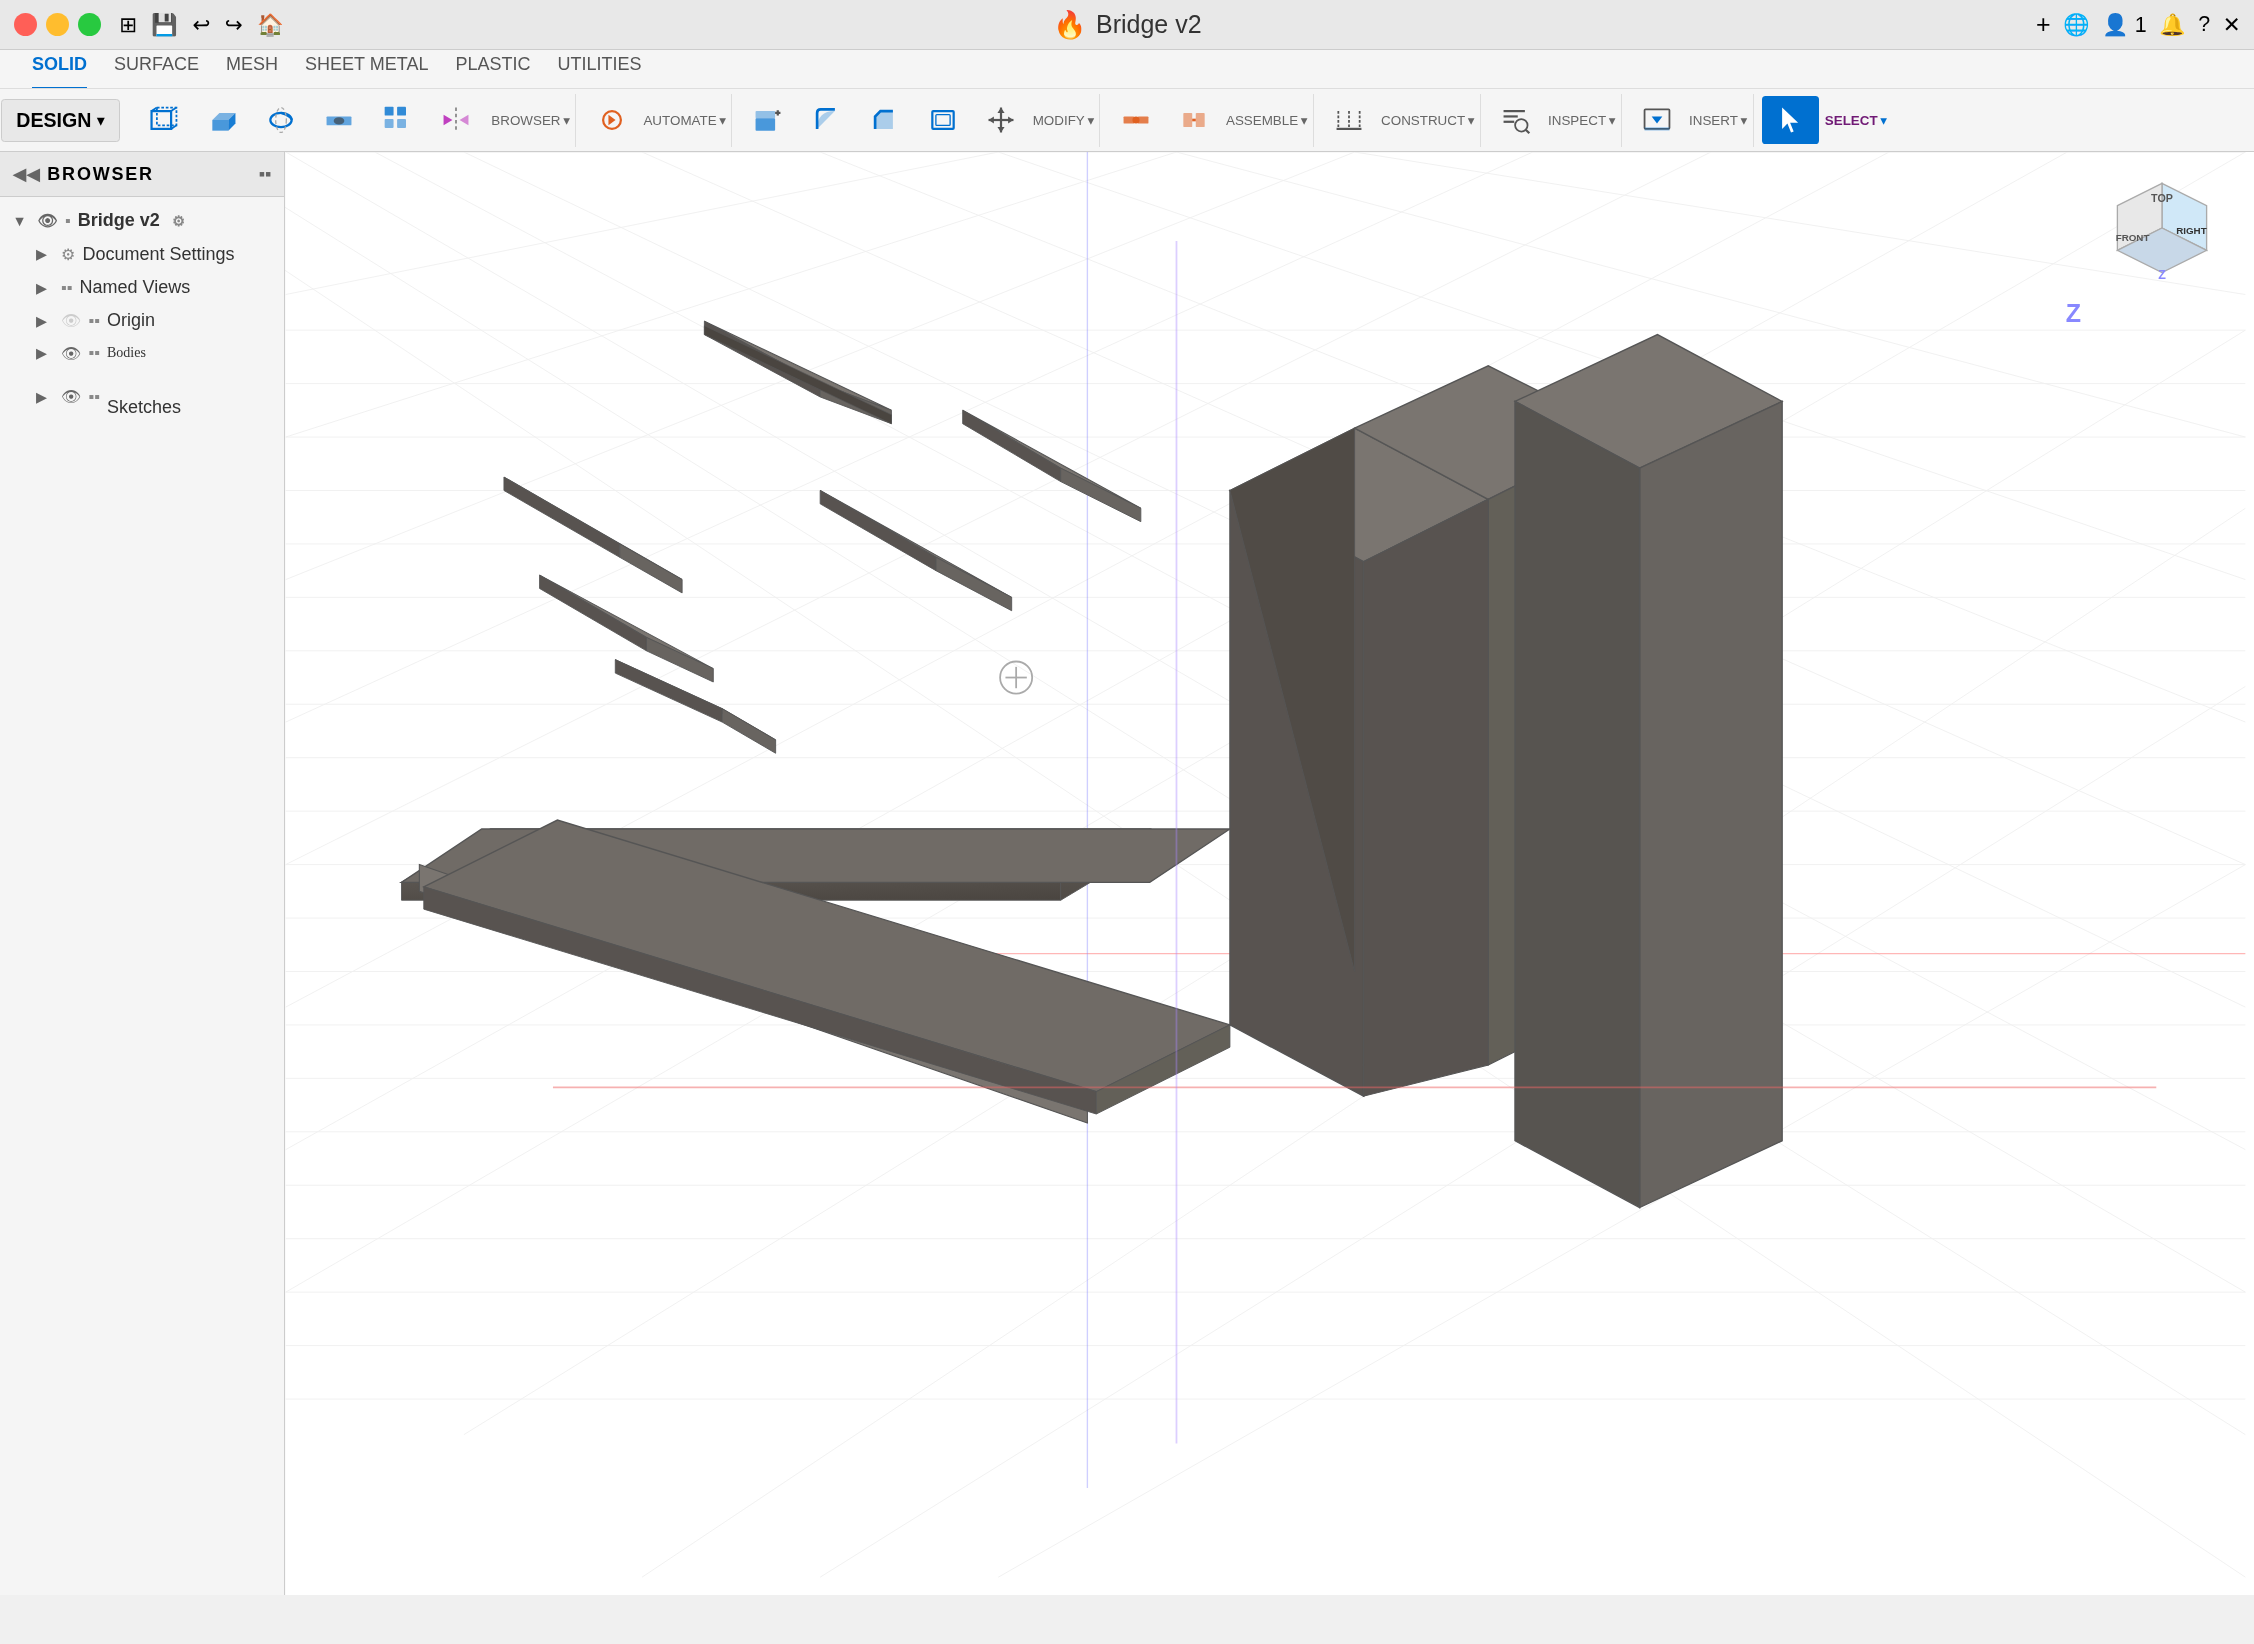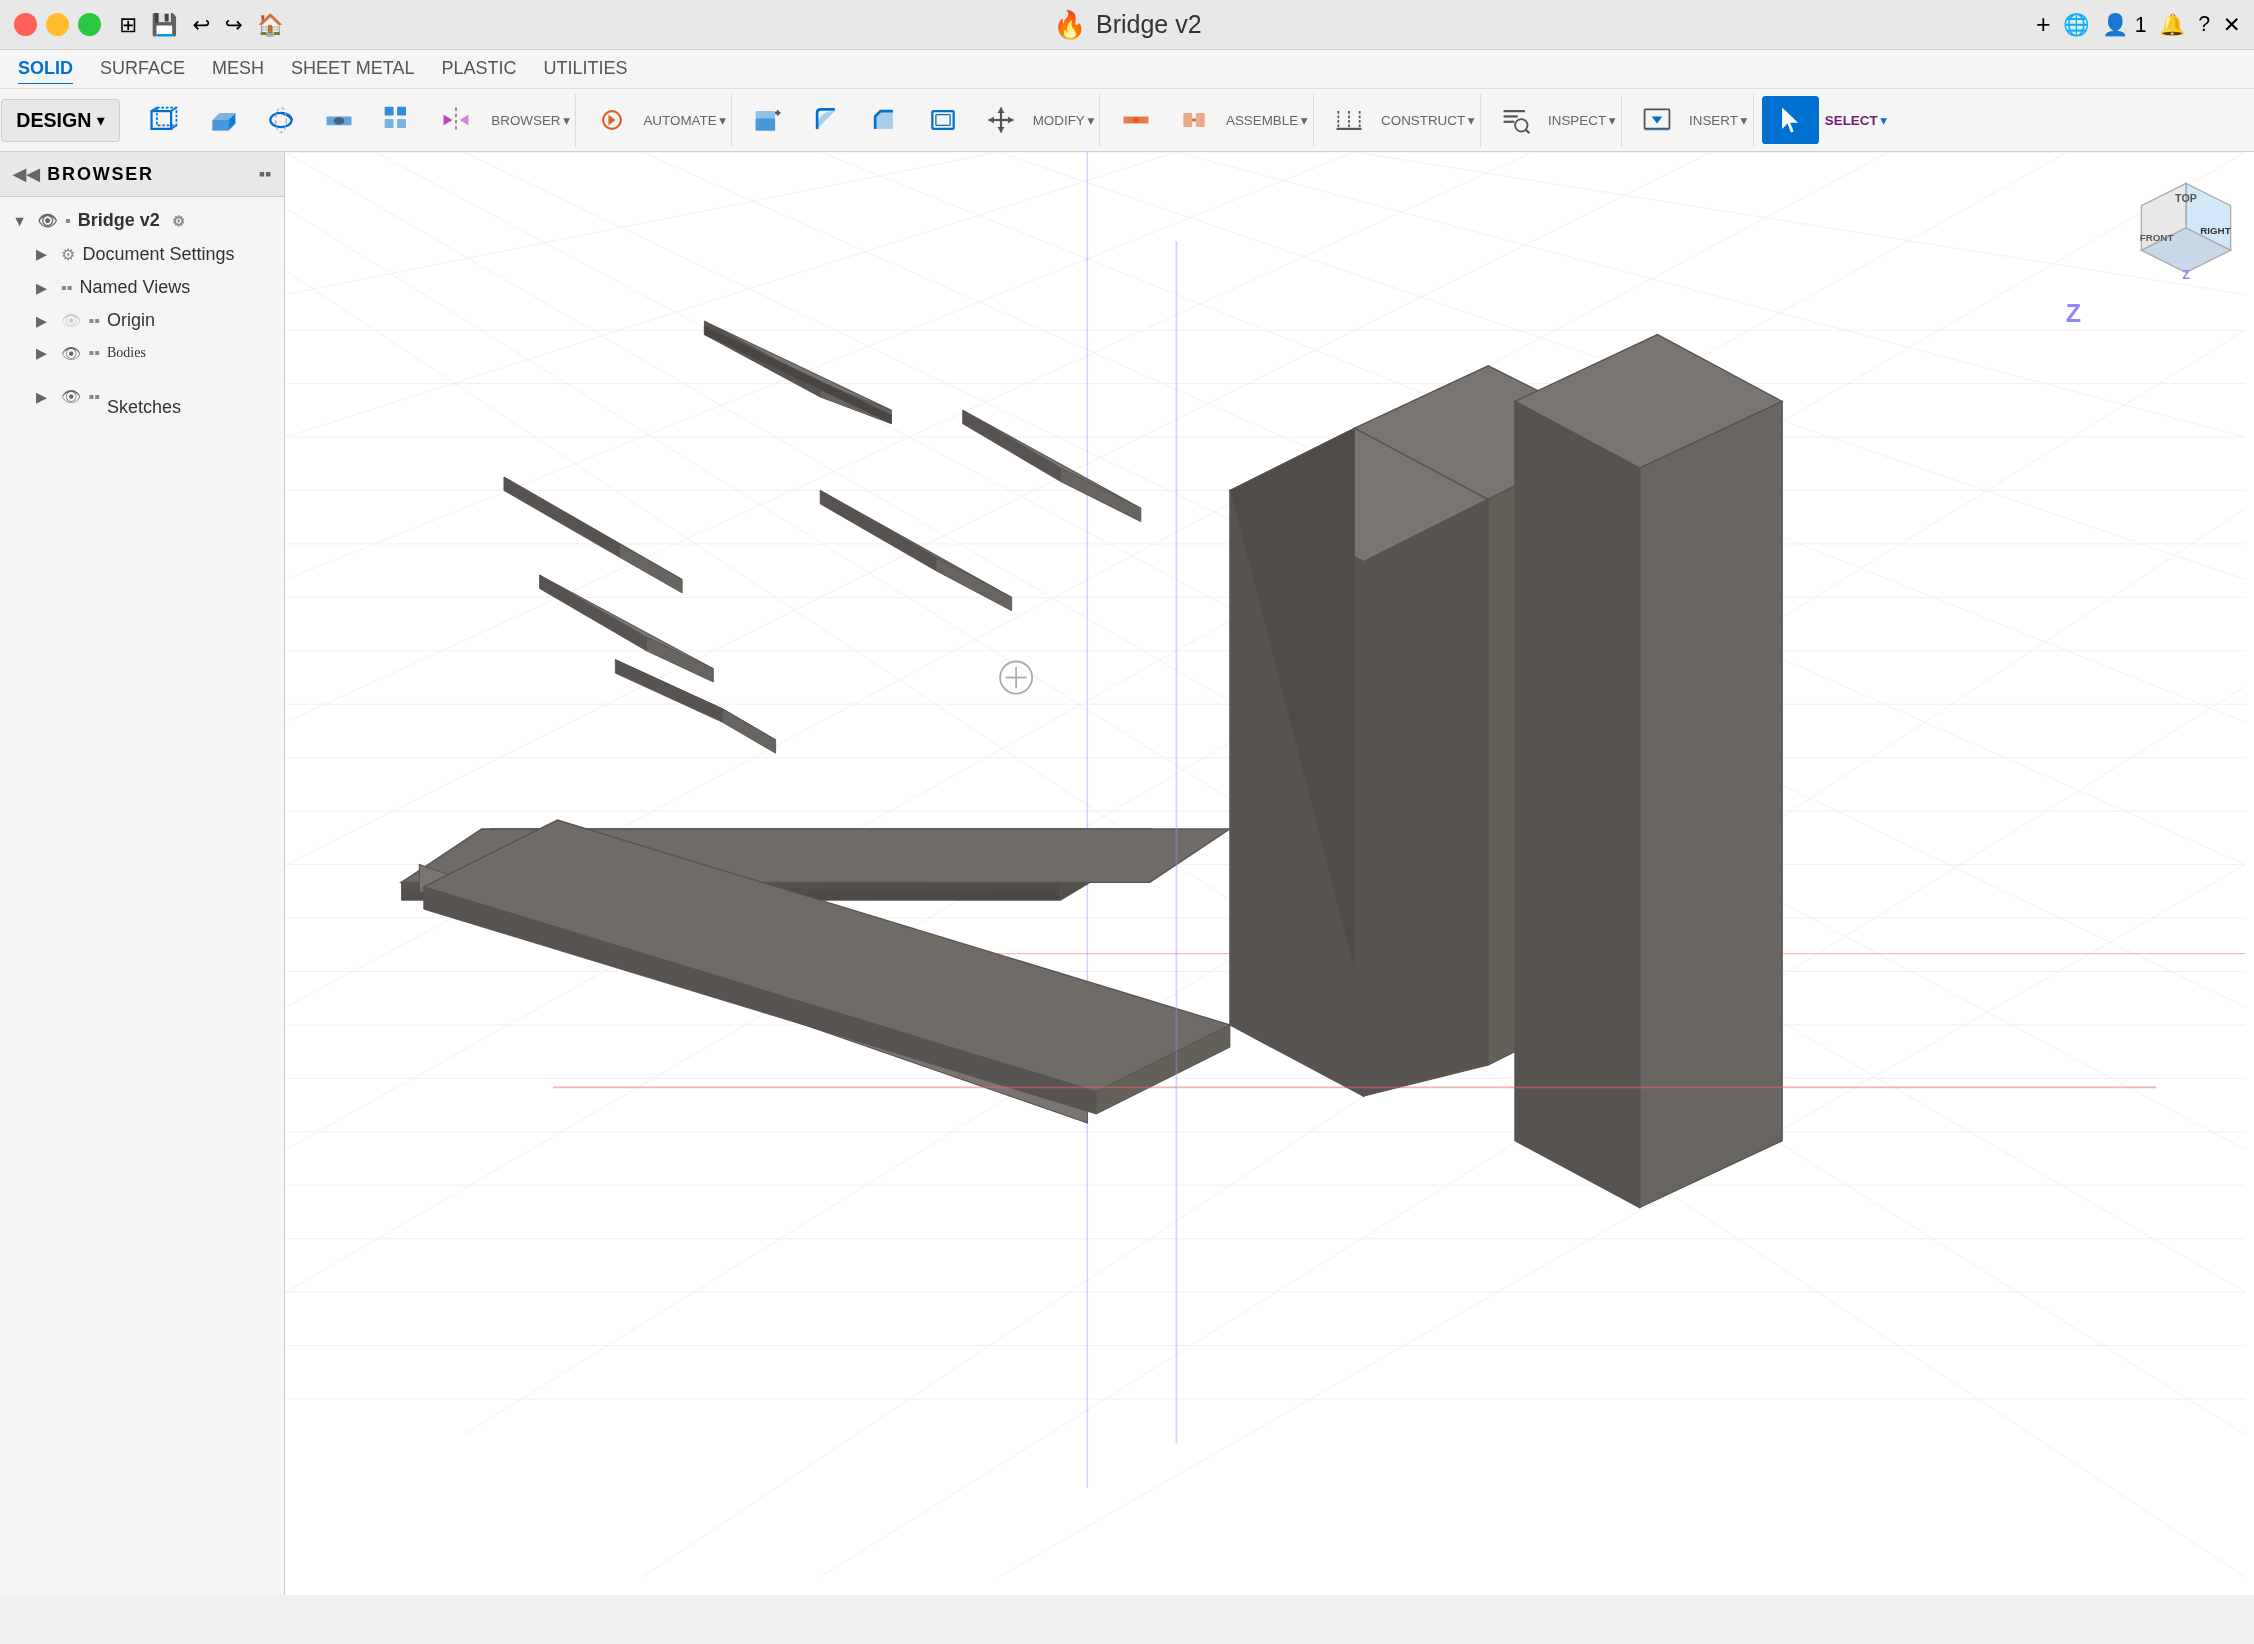--- a/index.html
+++ b/index.html
@@ -18,21 +18,21 @@
     .win-btn.max { background: #28c940; }
     #titlebar .toolbar-icons { display: flex; gap: 14.3px; align-items: center; margin-left: 18px; }
     #titlebar .title-center { position: absolute; left: 50%; transform: translateX(-50%); display: flex; align-items: center; gap: 9px; font-size: 23px; color: #333; font-weight: 500; }
     #titlebar .right-controls { margin-left: auto; display: flex; gap: 12.5px; align-items: center; }
 
     
     #toolbar {
       width: 100%; height: 102px; background: #f5f5f5;
       border-bottom: 0.9px solid #ccc; display: flex; flex-direction: column;
     }
-    #toolbar-tabs { display: flex; align-items: center; padding: 0 18px; height: 39px; gap: 27px; border-bottom: 0.9px solid #ddd; }
+    #toolbar-tabs { display: flex; padding: 0 32px; height: 39px; gap: 27px; border-bottom: 0.9px solid #ddd; }
     .toolbar-tab { font-size: 18px; cursor: pointer; padding: 3.6px 0; color: #555; border-bottom: 1.8px solid transparent; }
     .toolbar-tab.active { color: #0070d0; border-bottom: 1.8px solid #0070d0; font-weight: 600; }
     #toolbar-content { display: flex; align-items: center; height: 62px; padding: 0 1px; gap: 3.6px; }
     .tool-group { display: flex; align-items: center; padding: 0 5.3px; height: 53px; gap: 5.3px; border-right: 0.9px solid #ddd; }
     .tool-group:last-child { border-right: none; }
     .tool-btn { display: flex; flex-direction: column; align-items: center; justify-content: center; gap: 2.7px; padding: 3.6px 9px; cursor: pointer; border-radius: 3.6px; min-width: 53px; height: 48px; }
     .tool-btn .icon { width: 32px; height: 32px; display: flex; align-items: center; justify-content: center; font-size: 21.4px; }
     .tool-btn.active-tool { background: #0070d0; border-radius: 3.6px; }
     .design-btn { background: #e8e8e8; border: 0.9px solid #ccc; border-radius: 3.6px; padding: 5.3px 14.3px; font-size: 19.6px; cursor: pointer; display: flex; align-items: center; gap: 5.3px; height: 43px; margin-right: 9px; }
     .group-label { font-size: 13.4px; color: #666; display: flex; align-items: center; gap: 2.7px; }
@@ -532,21 +532,21 @@
 
       <circle cx="820" cy="590" r="18" fill="none" stroke="#aaa" stroke-width="2"></circle>
       <line x1="808" y1="590" x2="832" y2="590" stroke="#aaa" stroke-width="2"></line>
       <line x1="820" y1="578" x2="820" y2="602" stroke="#aaa" stroke-width="2"></line>
 
       <line x1="300" y1="1050" x2="2100" y2="1050" stroke="#ee6666" stroke-width="2" opacity="0.5"></line>
 
       <line x1="1000" y1="100" x2="1000" y2="1450" stroke="#aa88ff" stroke-width="2" opacity="0.4"></line>
     </svg>
 
-    <div id="view-cube" style="position:absolute;top:18px;right:11px;width:116px;height:116px;">
+    <div id="view-cube" style="position:absolute;top:18px;right:35px;width:116px;height:116px;">
       <svg width="116" height="116" viewBox="0 0 130 130" xmlns="http://www.w3.org/2000/svg">
 
         <polygon points="65,15 115,40 115,90 65,65" fill="#d0e8f8" stroke="#aaa" stroke-width="1.5"></polygon>
         <polygon points="15,40 65,15 65,65 15,90" fill="#e8e8e8" stroke="#aaa" stroke-width="1.5"></polygon>
         <polygon points="15,90 65,65 115,90 65,115" fill="#c8d8e8" stroke="#aaa" stroke-width="1.5"></polygon>
 
         <text x="65" y="36" text-anchor="middle" fill="#555" font-size="12" font-weight="600">TOP</text>
 
         <text x="32" y="80" text-anchor="middle" fill="#555" font-size="11" font-weight="600">FRONT</text>
 

